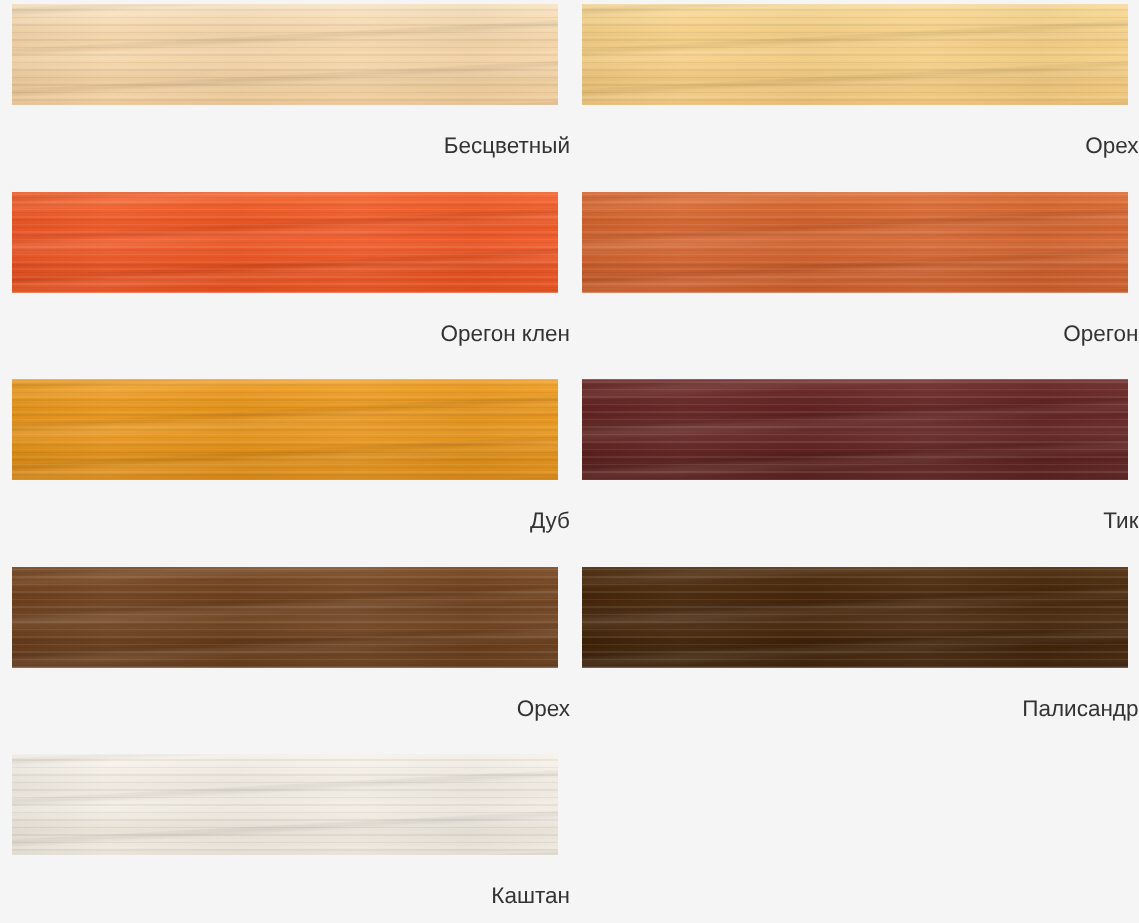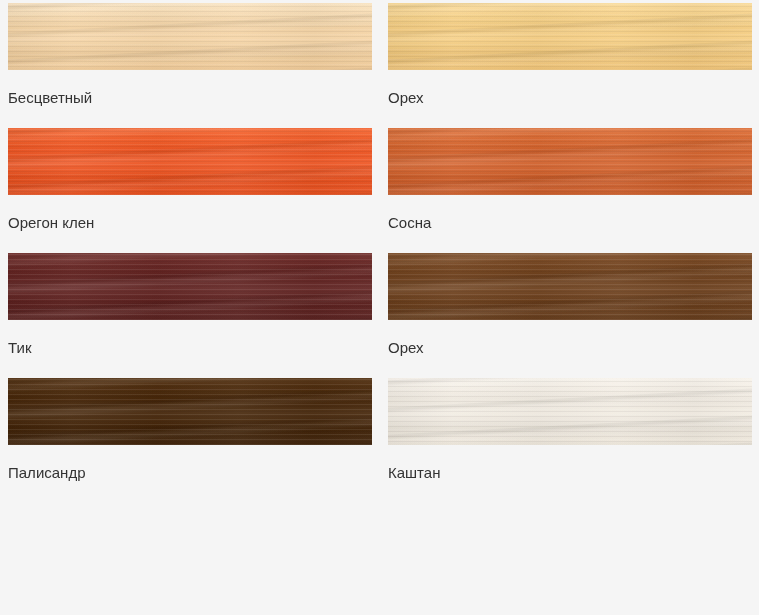--- a/index.html
+++ b/index.html
@@ -20,20 +20,21 @@
     display: grid;
     grid-template-columns: 380px 379px;
     grid-auto-rows: 125px;
     width: 759px;
   }
 
   .swatch-cell {
     position: relative;
     padding-left: 8px;
     box-sizing: border-box;
+    text-align: right;
   }
 
   .swatch-chip {
     position: relative;
     width: 364px;
     height: 67px;
     margin-top: 3px;
     overflow: hidden;
     background-repeat: repeat;
   }
@@ -129,21 +130,29 @@
         <div class="grain-streak"></div>
       </div>
       <div class="swatch-label">Орегон клен</div>
     </div>
     <div class="swatch-cell">
       <div class="swatch-chip" style="background-color: rgb(212, 98, 44); background-image: linear-gradient(rgb(221, 110, 54) 0%, rgb(212, 98, 44) 38%, rgb(212, 98, 44) 64%, rgb(198, 87, 36) 100%);">
         <div class="grain-wide"></div>
         <div class="grain-fine"></div>
         <div class="grain-streak"></div>
       </div>
-      <div class="swatch-label">Сосна</div>
+      <div class="swatch-label">Орегон</div>
+    </div>
+    <div class="swatch-cell">
+      <div class="swatch-chip" style="background-color: rgb(232, 148, 24); background-image: linear-gradient(rgb(240, 160, 39) 0%, rgb(232, 148, 24) 38%, rgb(232, 148, 24) 64%, rgb(217, 135, 17) 100%);">
+        <div class="grain-wide"></div>
+        <div class="grain-fine"></div>
+        <div class="grain-streak"></div>
+      </div>
+      <div class="swatch-label">Дуб</div>
     </div>
     <div class="swatch-cell">
       <div class="swatch-chip" style="background-color: rgb(97, 34, 32); background-image: linear-gradient(rgb(109, 42, 39) 0%, rgb(97, 34, 32) 38%, rgb(97, 34, 32) 64%, rgb(85, 28, 26) 100%);">
         <div class="grain-wide"></div>
         <div class="grain-fine"></div>
         <div class="grain-streak"></div>
       </div>
       <div class="swatch-label">Тик</div>
     </div>
     <div class="swatch-cell">

